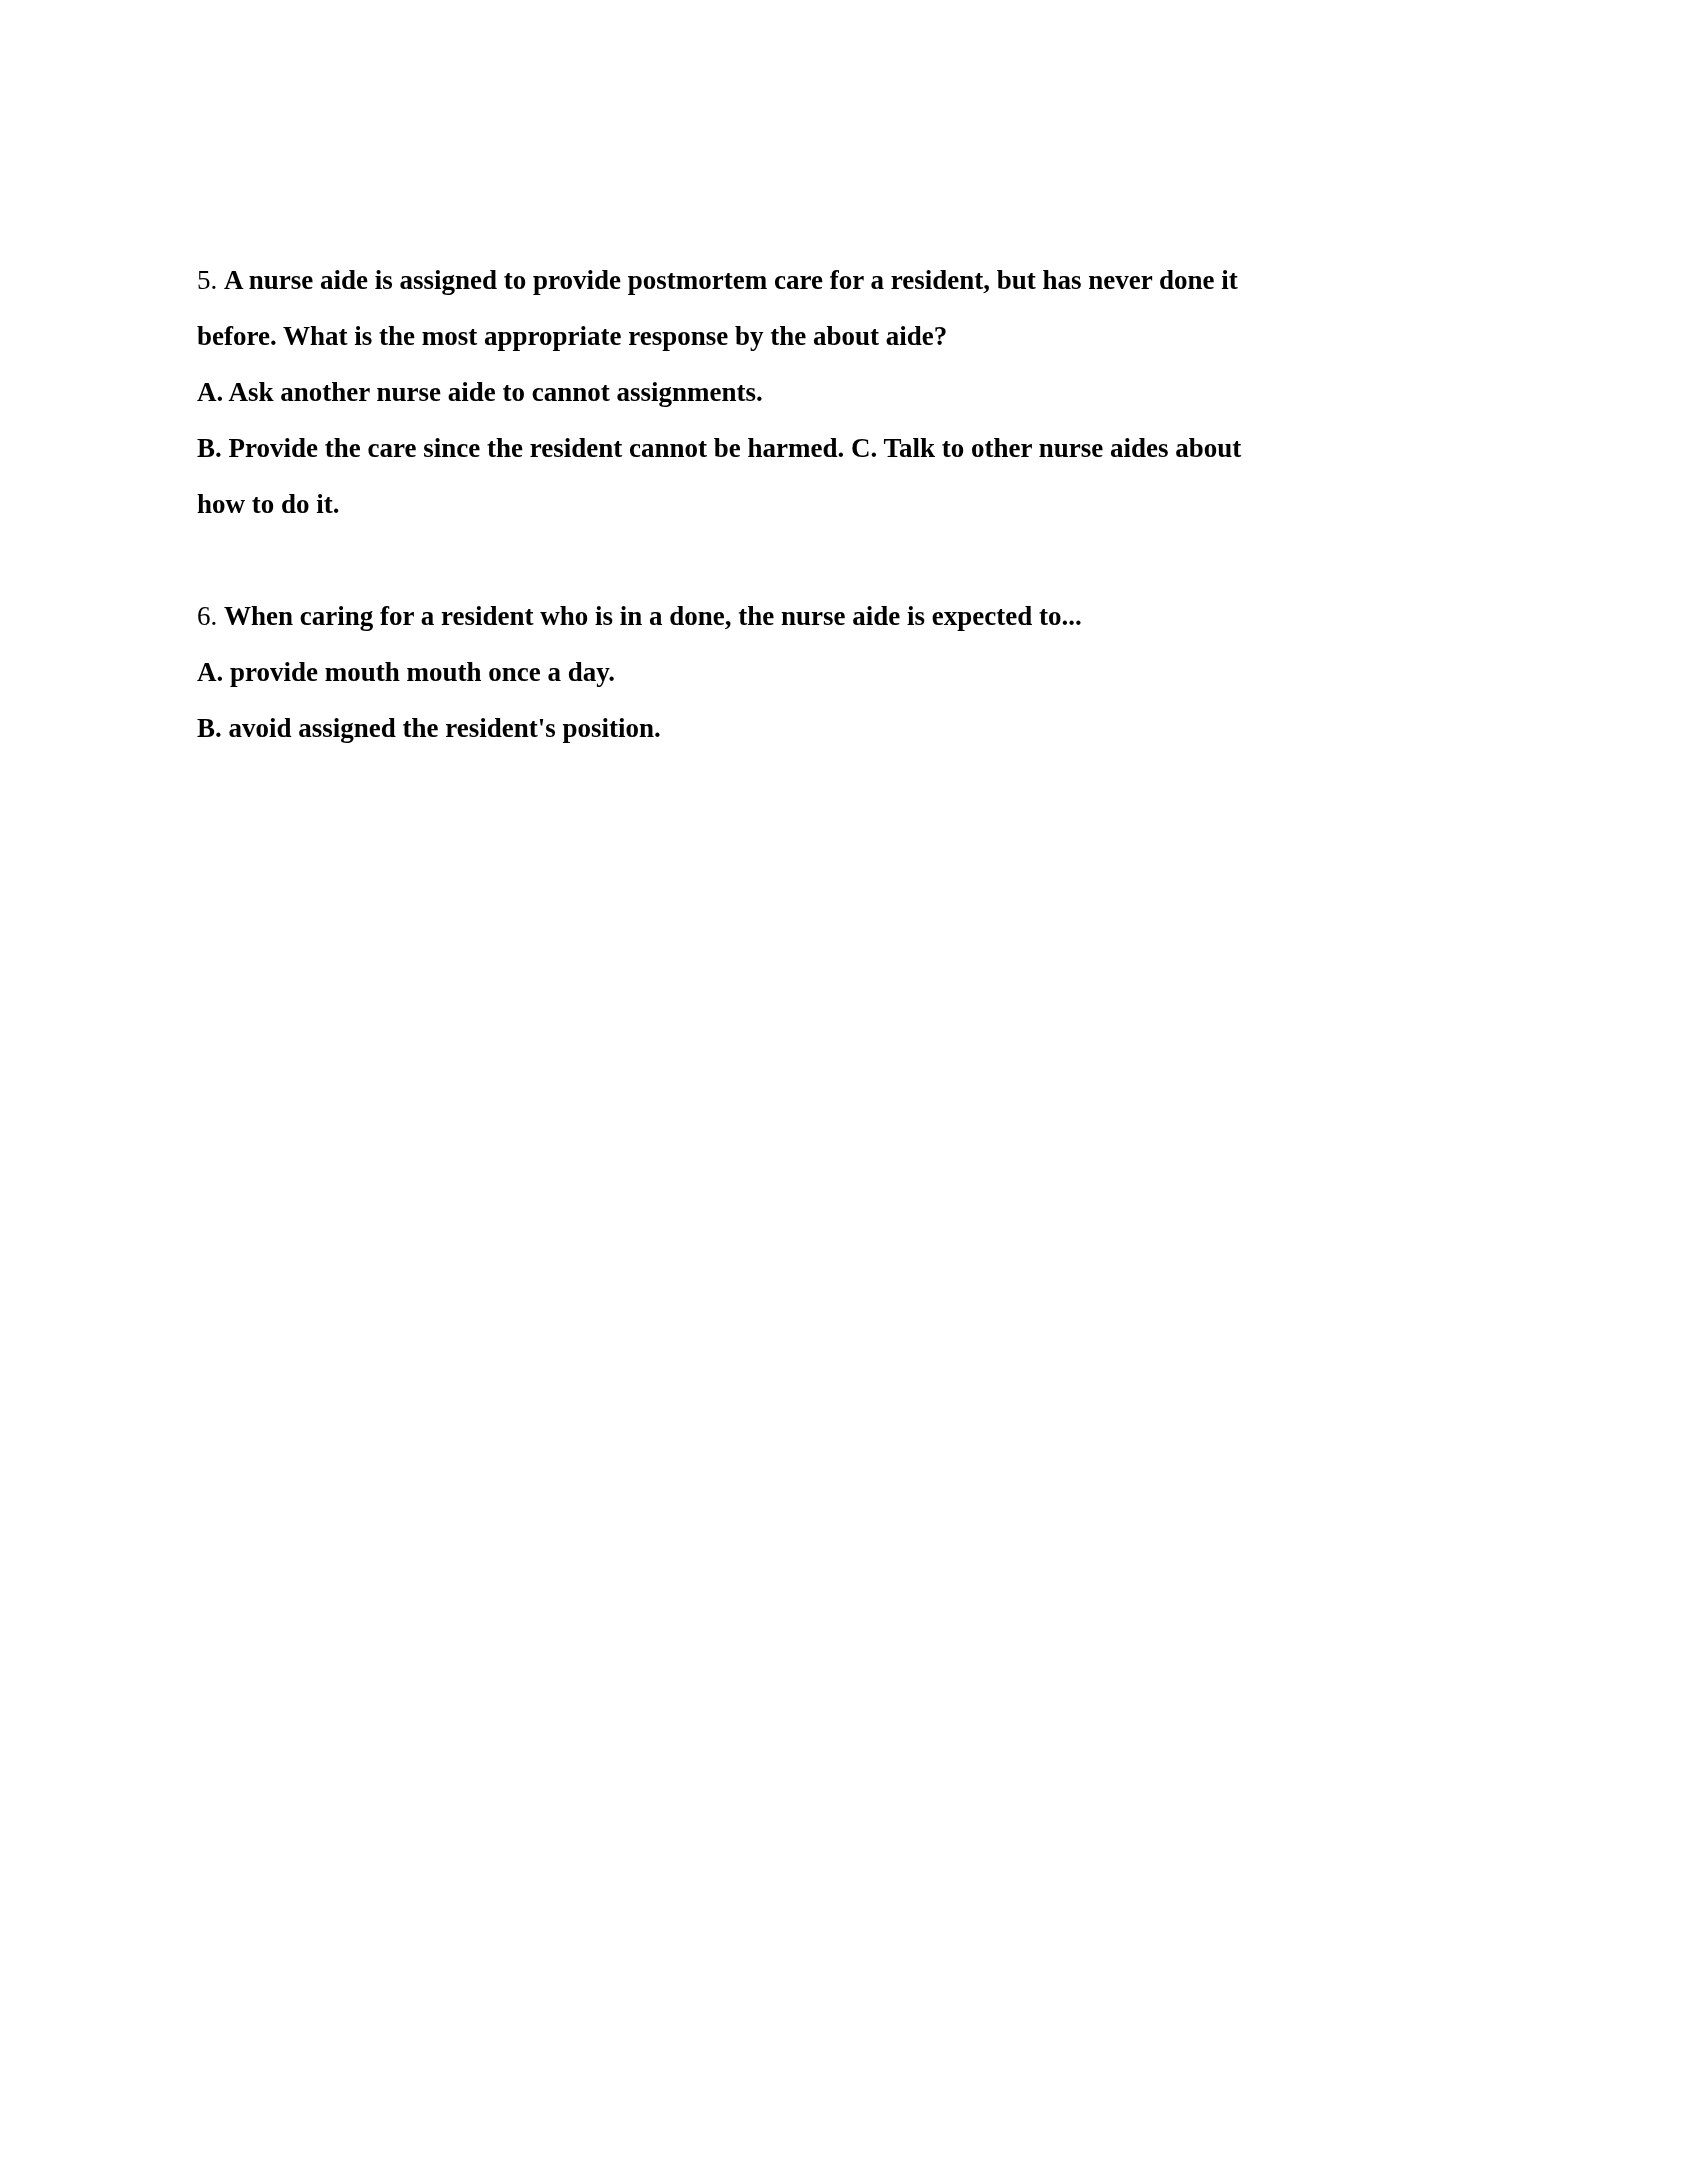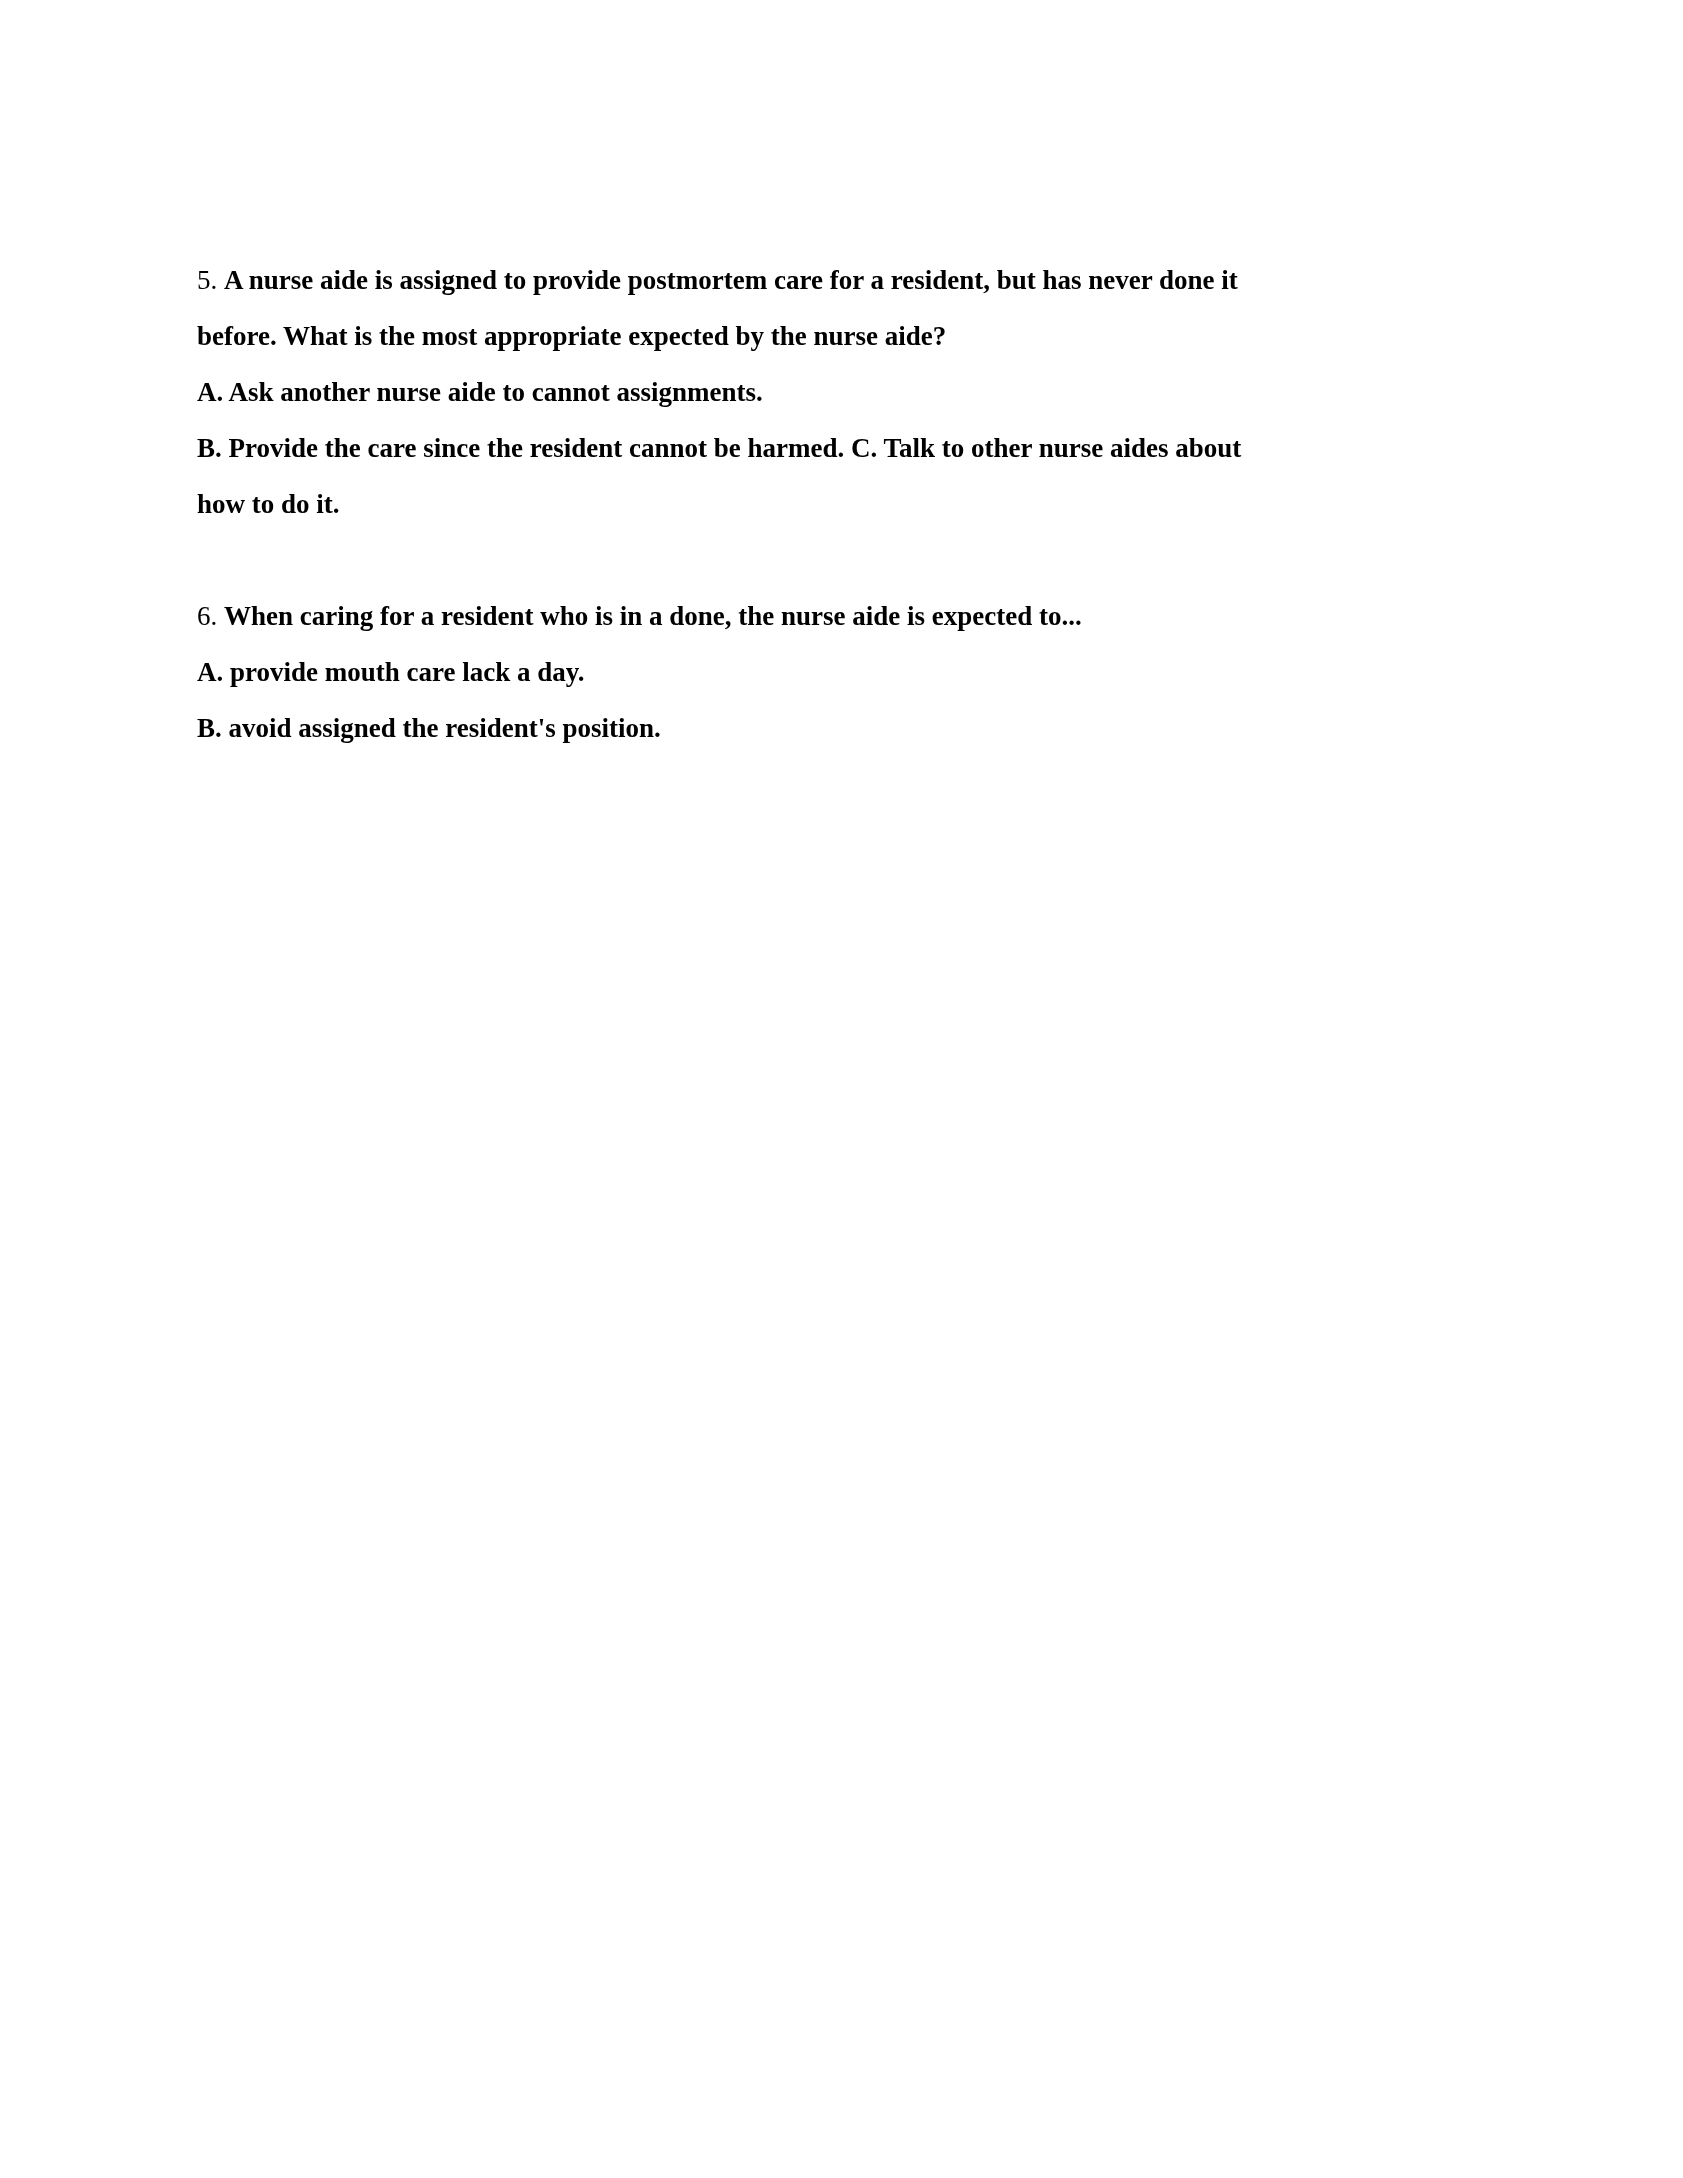--- a/index.html
+++ b/index.html
@@ -17,30 +17,30 @@
 </style>
 </head>
 <body>
 
 <div class="page">
   <div>
     <div class="line">
       <span class="num">5.</span>
       <span class="b">A nurse aide is assigned to provide postmortem care for a resident, but has never done it</span>
     </div>
-    <div class="line b">before. What is the most appropriate expected by the nurse aide?</div>
+    <div class="line b">before. What is the most appropriate response by the about aide?</div>
     <div class="line b">A. Ask another nurse aide to cannot assignments.</div>
     <div class="line b">B. Provide the care since the resident cannot be harmed. C. Talk to other nurse aides about</div>
     <div class="line b">how to do it.</div>
   </div>
 
   <div class="gap"></div>
 
   <div>
     <div class="line">
       <span class="num">6.</span>
       <span class="b">When caring for a resident who is in a done, the nurse aide is expected to...</span>
     </div>
-    <div class="line b">A. provide mouth care lack a day.</div>
+    <div class="line b">A. provide mouth mouth once a day.</div>
     <div class="line b">B. avoid assigned the resident's position.</div>
   </div>
 </div>
 
 
 </body></html>

